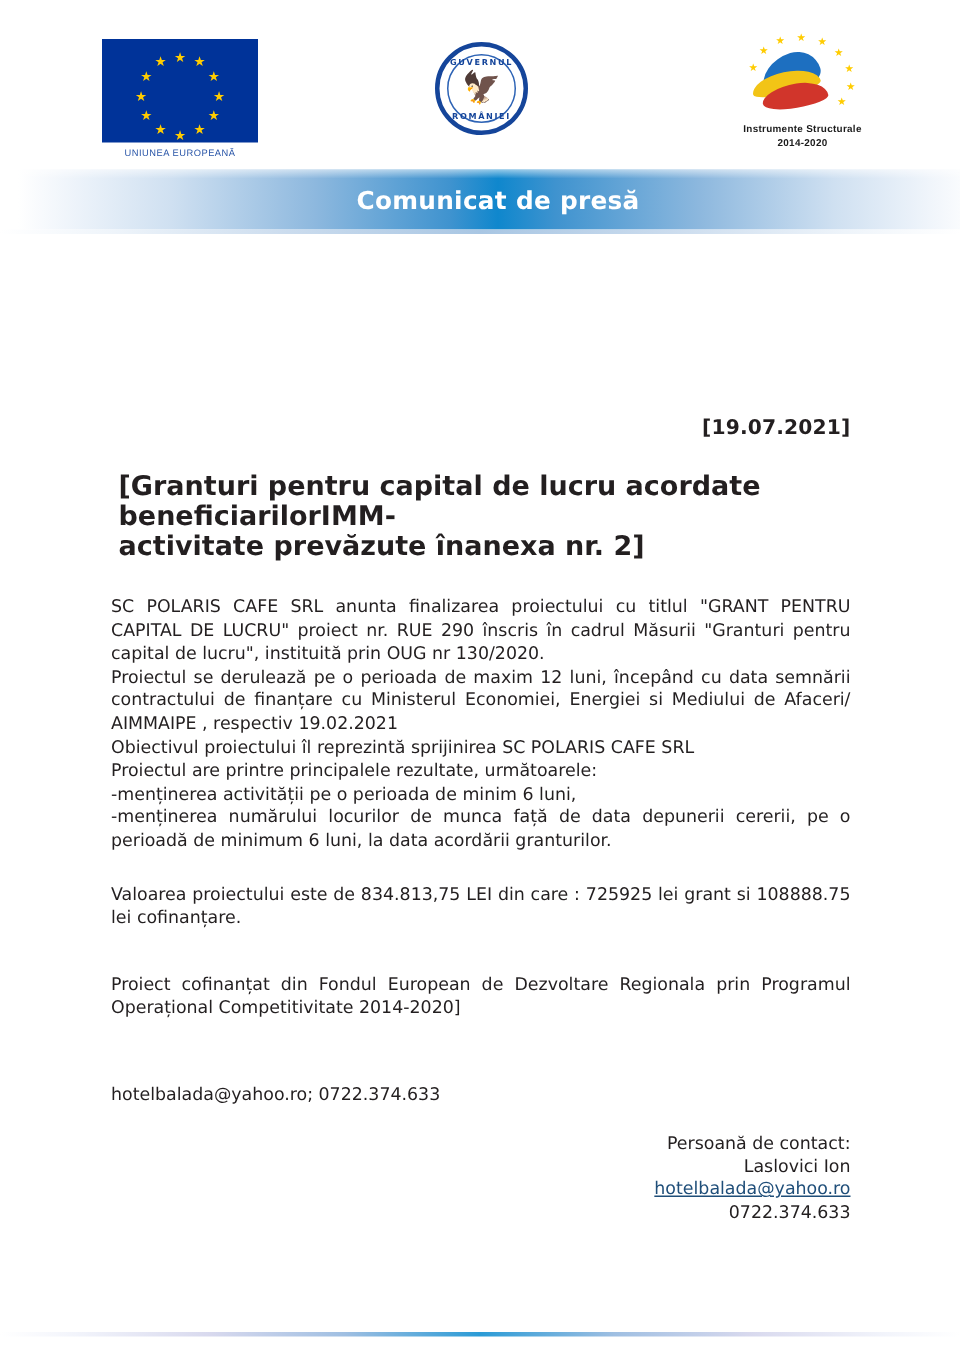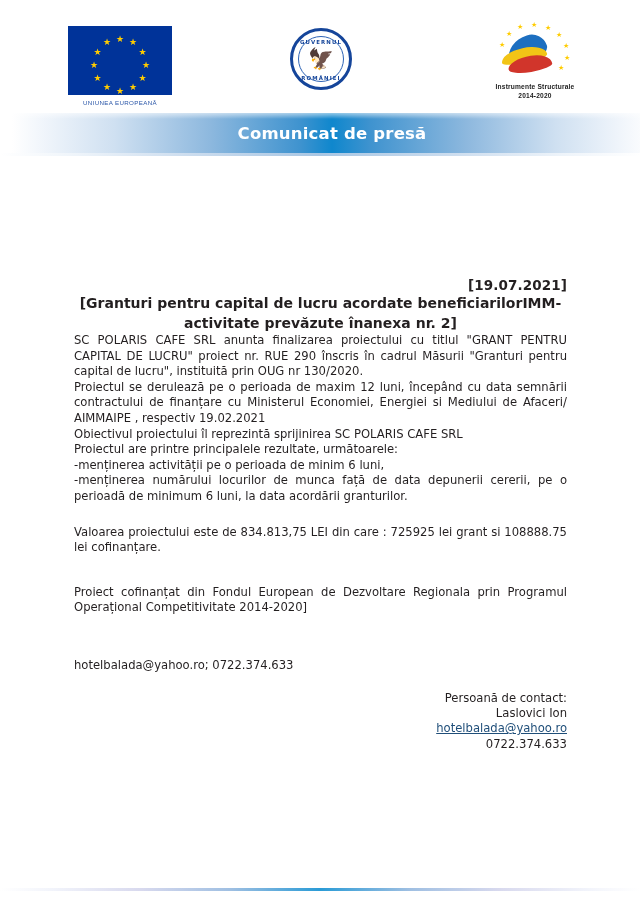--- a/index.html
+++ b/index.html
@@ -202,27 +202,29 @@
     width: 640px;
   }
   .date-line {
     text-align: right;
     font-size: 13.5px;
     font-weight: bold;
     margin-top: 118px;
     letter-spacing: .1px;
   }
   .doc-title {
-    text-align: center;
-    font-size: 14px;
+    text-align: left;
+    font-size: 18px;
     font-weight: bold;
     line-height: 20px;
+    margin-top: 22px;
     padding: 0 5px;
   }
   .body-block {
+    margin-top: 22px;
     font-size: 11.6px;
     line-height: 15.6px;
   }
   .p-just {
     text-align: justify;
     margin: 0;
   }
   .p-left {
     text-align: left;
     margin: 0;

